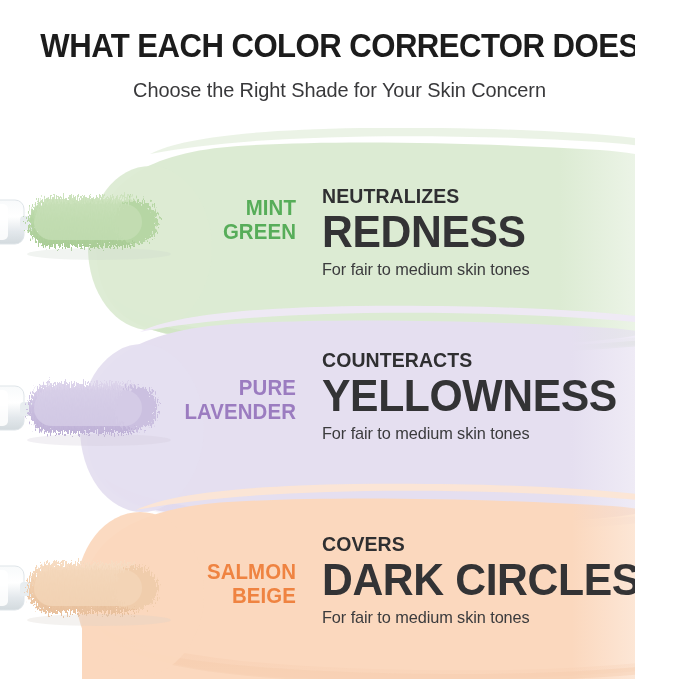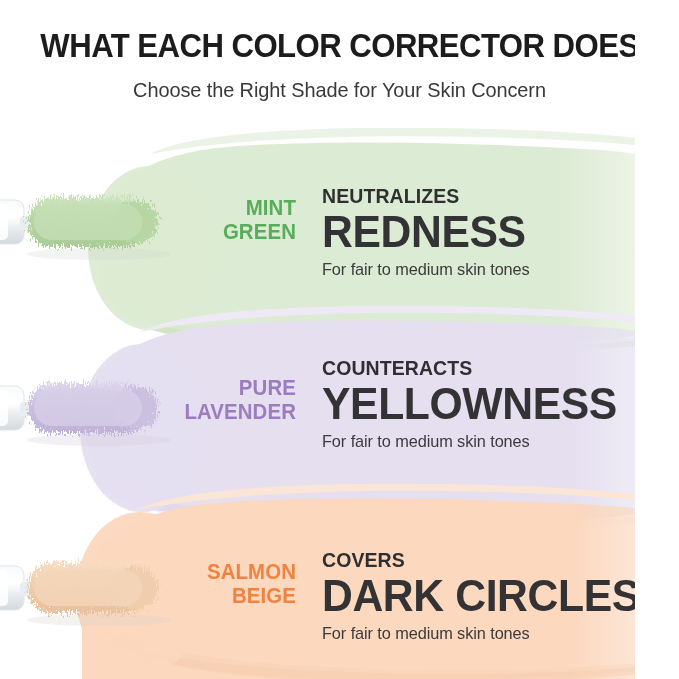--- a/index.html
+++ b/index.html
@@ -134,22 +134,22 @@
   #txt-green   { top: 166px; left: 0; width: 679px; }
   #txt-lav     { top: 348px; left: 0; width: 679px; }
   #txt-salmon  { top: 530px; left: 0; width: 679px; }
   .copy-col  { position: absolute; left: 322px; top: 0; }
 
   #name-green  { left: 186px; width: 110px; top: 30px; }
   #name-lav    { left: 176px; width: 120px; top: 28px; }
   #name-salmon { left: 176px; width: 120px; top: 30px; }
 
   #copy-green  { left: 322px; top: 20px; }
-  #copy-lav    { left: 322px; top: 10px; }
-  #copy-salmon { left: 322px; top: 20px; }
+  #copy-lav    { left: 322px; top: 2px; }
+  #copy-salmon { left: 322px; top: 4px; }
 </style>
 </head>
 <body>
 
 <div id="stage">
 
   <div id="header">
     <h1 id="page-title" style="color: rgb(28, 28, 28);">WHAT EACH COLOR CORRECTOR DOES</h1>
     <p id="page-subtitle" style="color: rgb(57, 57, 59);">Choose the Right Shade for Your Skin Concern</p>
   </div>

